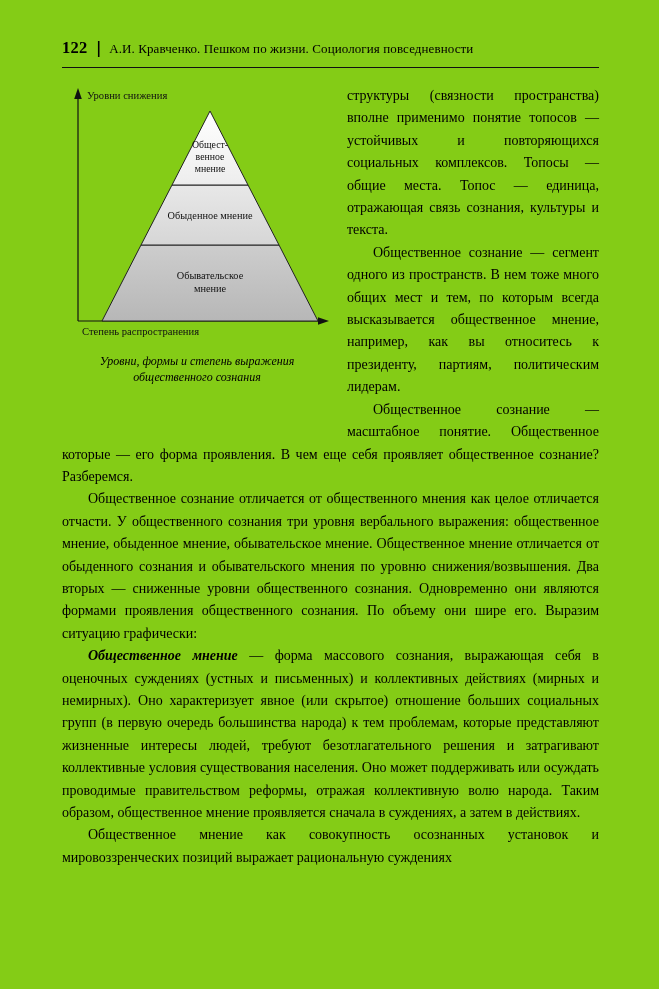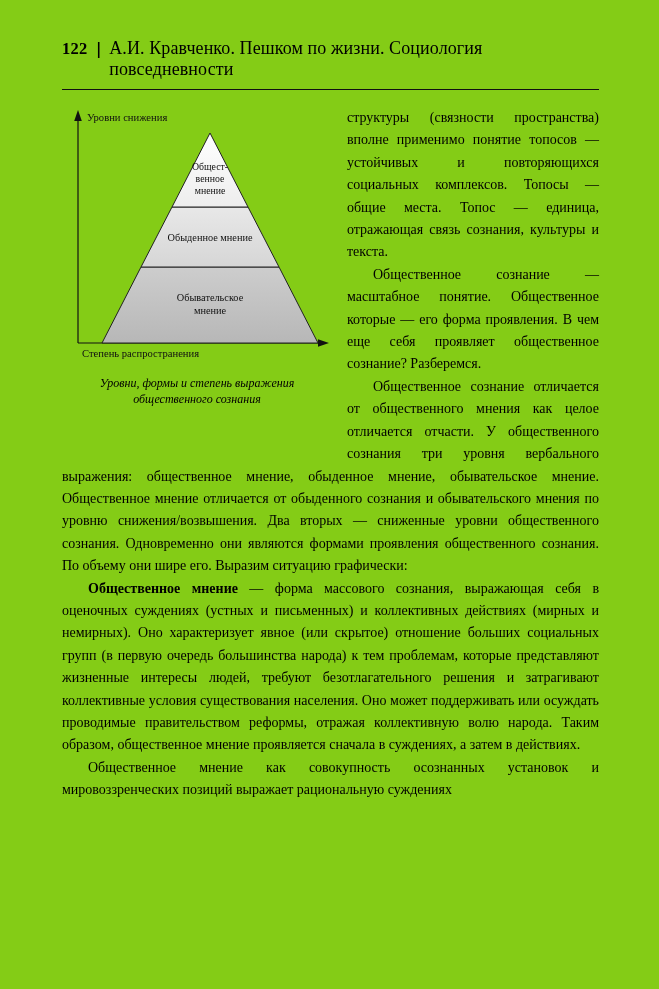--- a/index.html
+++ b/index.html
@@ -16,21 +16,21 @@
   }
   
   .header {
     display:flex; align-items:baseline; gap:9px;
     border-bottom:1.5px solid #111;
     padding-bottom:9px;
     margin-bottom:17px;
   }
   .page-num { font-weight:bold; font-size:16.5px; letter-spacing:.3px; }
   .header-sep { font-weight:bold; font-size:16px; transform:scaleX(1.4); display:inline-block; }
-  .running-title { font-size:18px; letter-spacing:.1px; }
+  .running-title { font-size:13px; letter-spacing:.1px; }
 
   
   .figure-block {
     float:left;
     width:270px;
     height:352px;
     margin-right:15px;
   }
   .diagram { display:block; }
   .axis-label { font-family:"Liberation Serif", serif; font-size:10.6px; fill:#111; }
@@ -47,21 +47,21 @@
 
   
   .para {
     font-size:14px;
     line-height:22.4px;
     text-align:justify;
     hyphens:auto;
     -webkit-hyphens:auto;
   }
   .para.indent { text-indent:26px; }
-  .lead { font-weight:bold; }
+  .lead { font-weight:bold; font-style:italic; }
 </style>
 </head>
 <body>
 
 <div class="page">
 
   <div class="header">
     <span class="page-num">122</span>
     <span class="header-sep">|</span>
     <span class="running-title">А.И. Кравченко. Пешком по жизни. Социология повседневности</span>
@@ -105,20 +105,21 @@
         <text x="148" y="207" class="band-label">мнение</text>
 
         <text x="20" y="250" class="axis-label">Степень распространения</text>
       </svg>
 
       <figcaption class="caption">Уровни, формы и степень выражения общественного сознания</figcaption>
     </figure>
 
     <p class="para">структуры (связности пространства) вполне применимо понятие топосов — устойчивых и повторяющихся социальных комплексов. Топосы — общие места. Топос — единица, отражающая связь сознания, культуры и текста.</p>
 
+    <p class="para indent">Общественное сознание — сегмент одного из пространств. В нем тоже много общих мест и тем, по которым всегда высказывается общественное мнение, например, как вы относитесь к президенту, партиям, политическим лидерам.</p>
 
     <p class="para indent">Общественное сознание — масштабное понятие. Общественное которые — его форма проявления. В чем еще себя проявляет общественное сознание? Разберемся.</p>
 
     <p class="para indent">Общественное сознание отличается от общественного мнения как целое отличается отчасти. У общественного сознания три уровня вербального выражения: общественное мнение, обыденное мнение, обывательское мнение. Общественное мнение отличается от обыденного сознания и обывательского мнения по уровню снижения/возвышения. Два вторых — сниженные уровни общественного сознания. Одновременно они являются формами проявления общественного сознания. По объему они шире его. Выразим ситуацию графически:</p>
 
     <p class="para indent"><span class="lead">Общественное мнение</span><span> — форма массового сознания, выражающая себя в оценочных суждениях (устных и письменных) и коллективных действиях (мирных и немирных). Оно характеризует явное (или скрытое) отношение больших социальных групп (в первую очередь большинства народа) к тем проблемам, которые представляют жизненные интересы людей, требуют безотлагательного решения и затрагивают коллективные условия существования населения. Оно может поддерживать или осуждать проводимые правительством реформы, отражая коллективную волю народа. Таким образом, общественное мнение проявляется сначала в суждениях, а затем в действиях.</span></p>
 
 
     <p class="para indent">Общественное мнение как совокупность осознанных установок и мировоззренческих позиций выражает рациональную суждениях</p>
 

